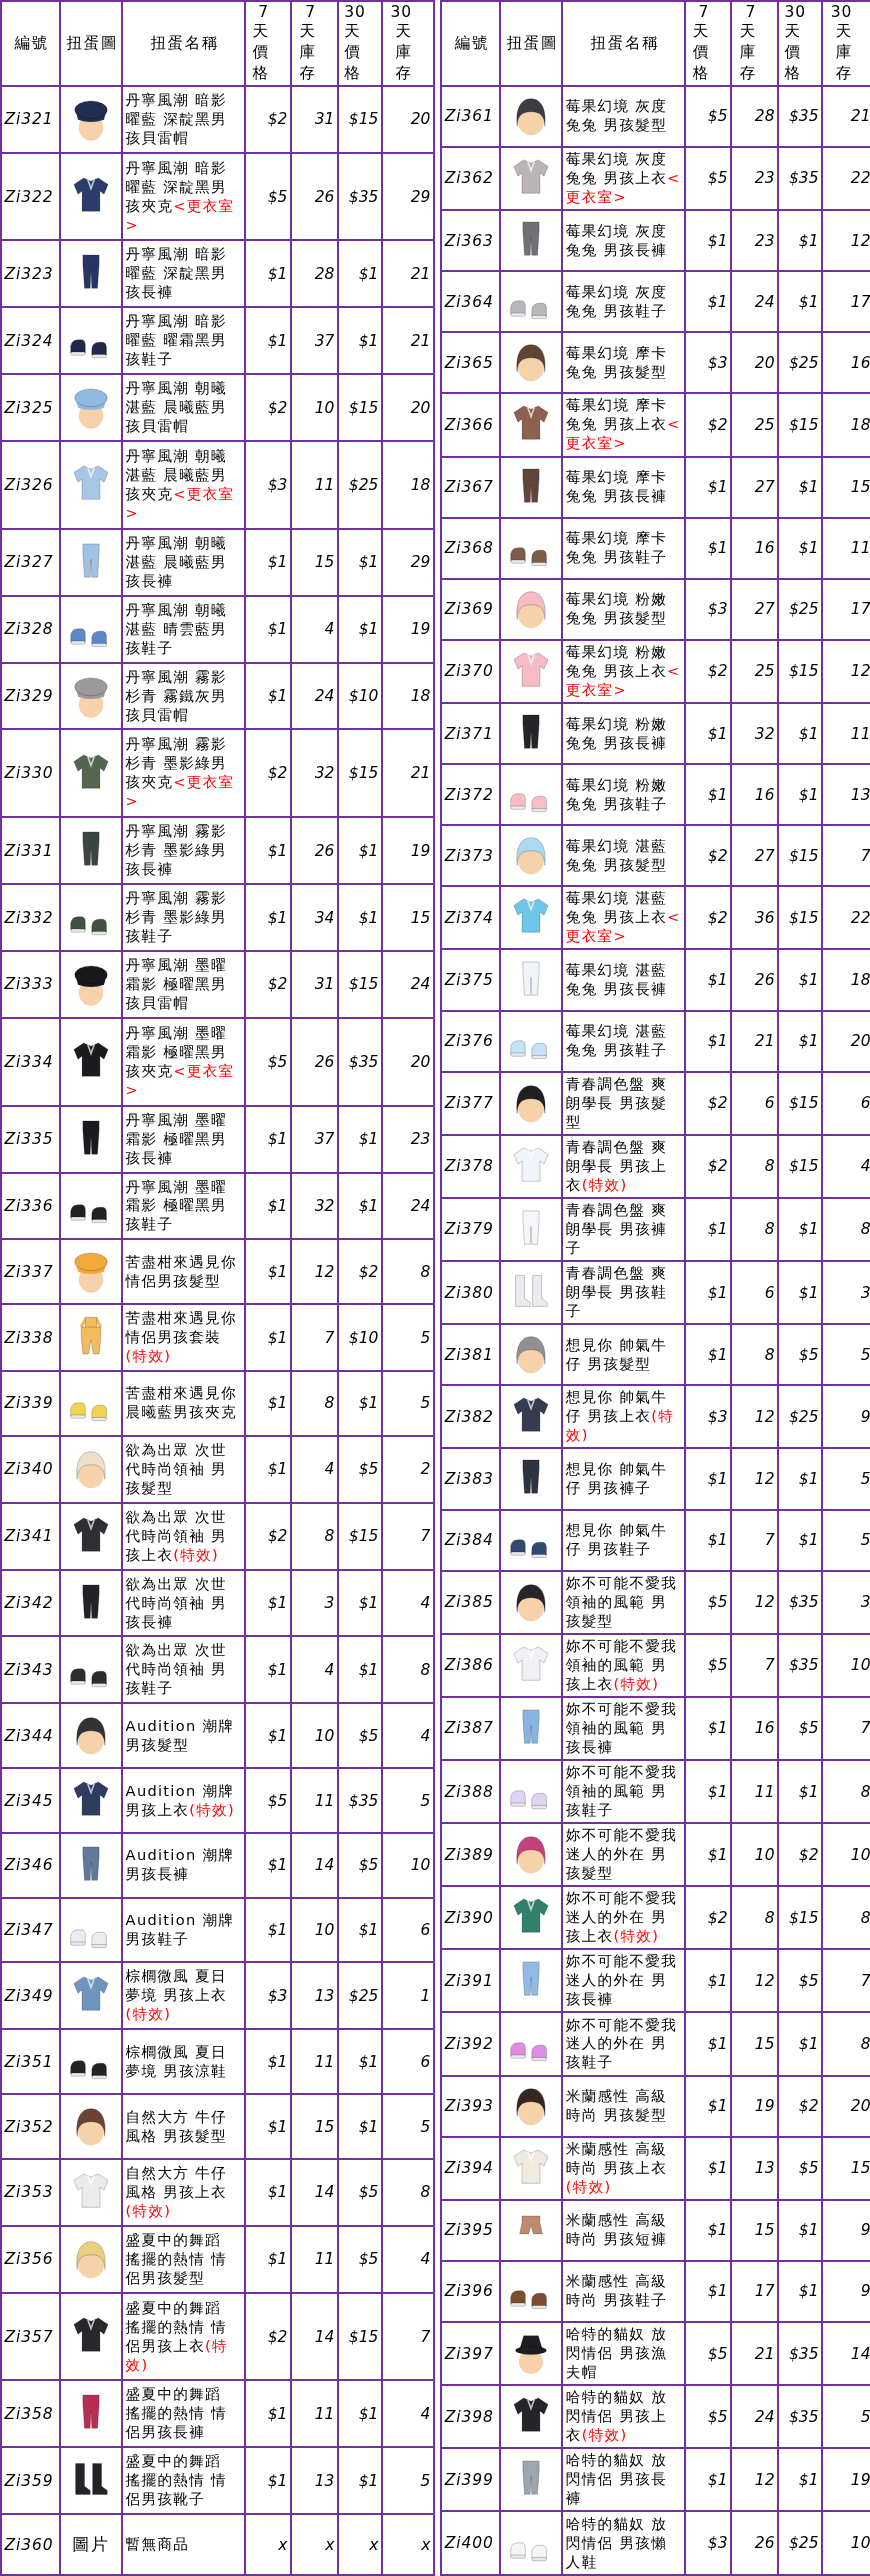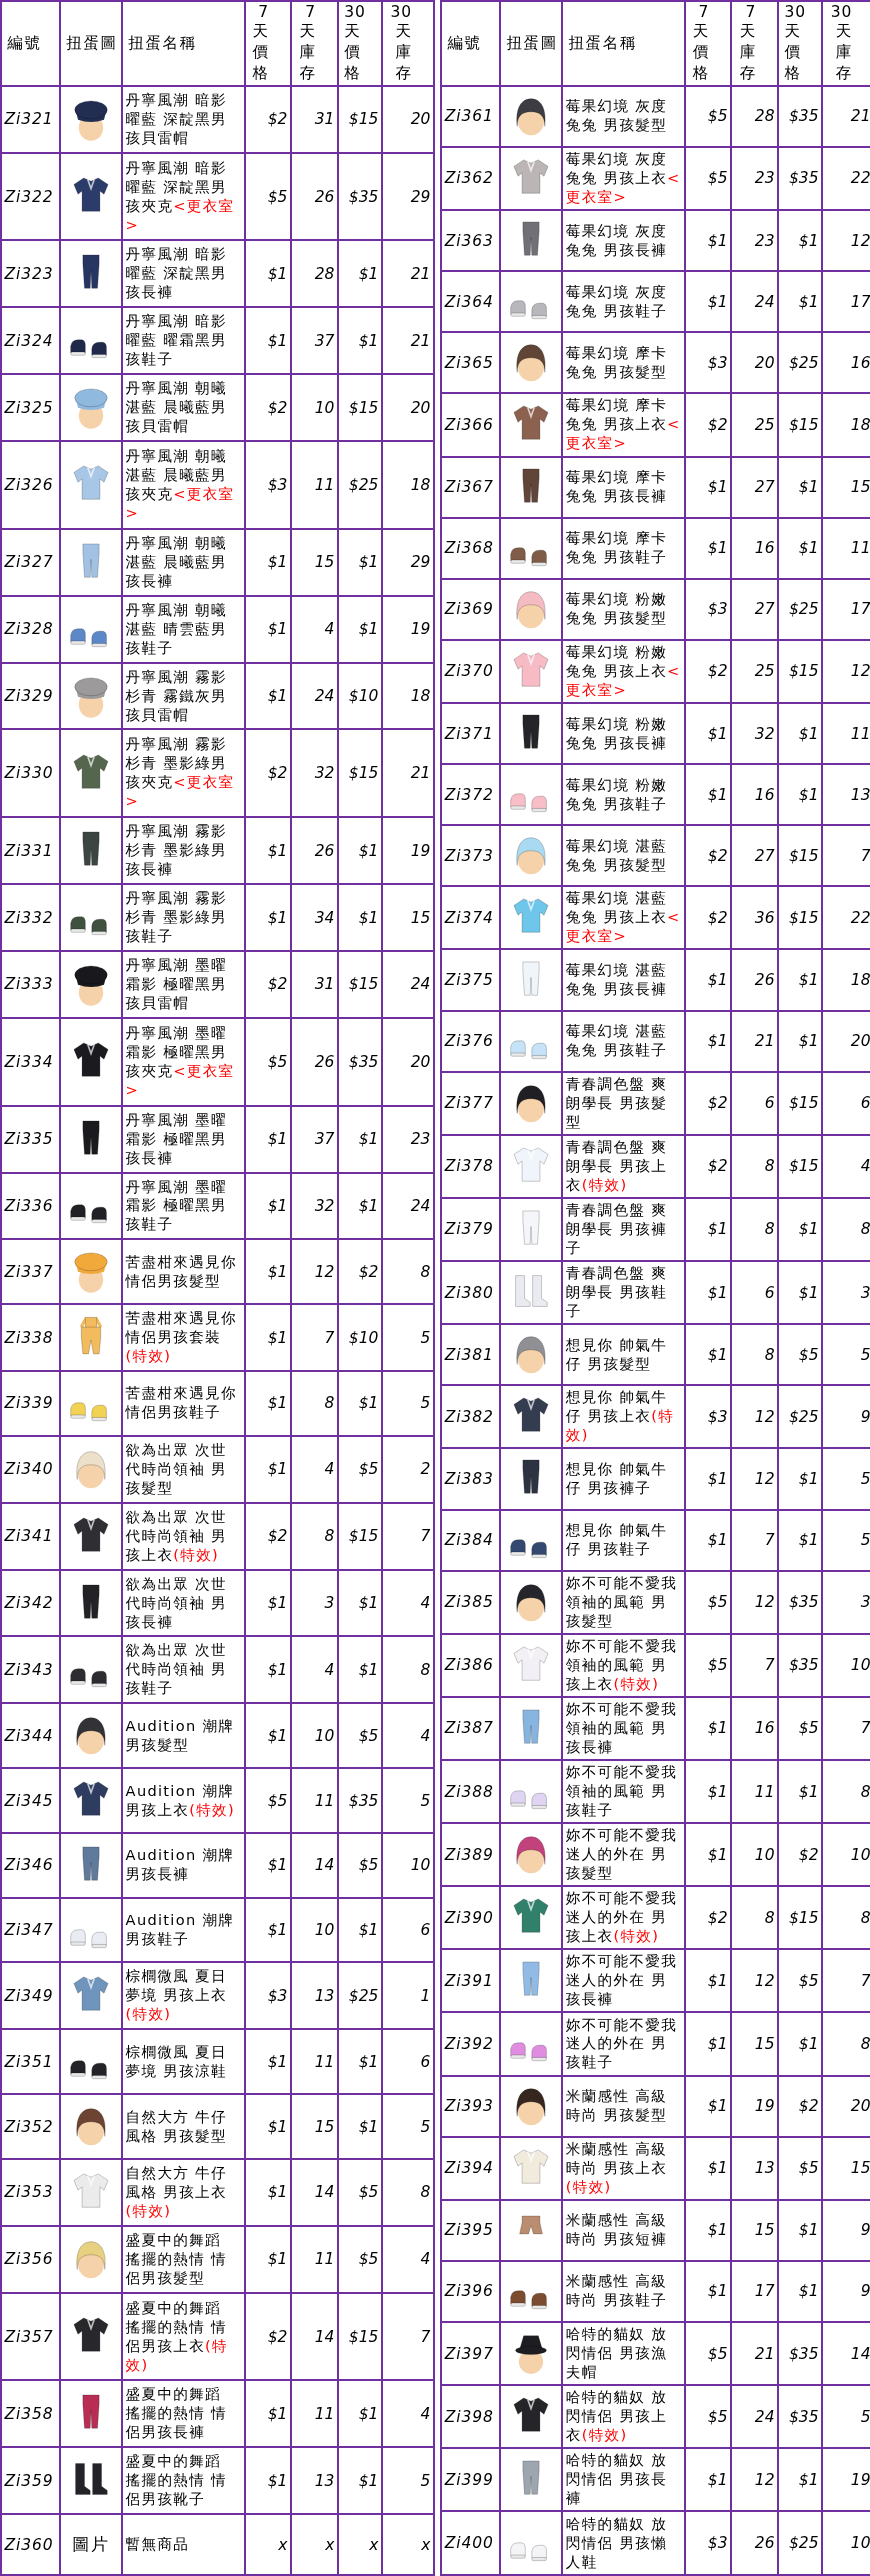--- a/index.html
+++ b/index.html
@@ -1,21 +1,21 @@
 <!DOCTYPE html>
 <html style="font-size:13.8px"><head>
 <meta charset="utf-8">
 <title></title>
 <style>
   html,body{margin:0;padding:0;background:#ffffff;}
   .page{width:871px;height:2576px;display:flex;gap:5.2px;align-items:stretch;
         font-family:"DejaVu Sans",sans-serif;color:#000;background:#fff;}
   table.gacha{border-collapse:collapse;table-layout:fixed;width:433px;height:2576px;}
   table.gacha th, table.gacha td{border:2.6px solid #7030A0;padding:0.9px 2.6px;overflow:hidden;vertical-align:middle;}
-  table.gacha thead th{font-weight:normal;font-size:15.5px;letter-spacing:1.7px;height:53px;text-align:left;padding-left:5.2px;}
+  table.gacha thead th{font-weight:normal;font-size:15.5px;letter-spacing:1.7px;height:53px;text-align:center;padding-left:5.2px;}
   table.gacha thead th.h-num{text-align:right;padding-right:21px;letter-spacing:0.9px;}
   td.c-id{font-size:15.5px;font-style:italic;padding-left:5.2px;letter-spacing:0.9px;}
   td.c-img{text-align:center;padding:0;}
   td.c-name{font-size:14.6px;line-height:1.3;letter-spacing:1.3px;padding-left:4.3px;}
   td.c-num{font-size:15.5px;font-style:italic;text-align:right;padding-right:5.2px;}
   .tag{color:#FF0000;}
   .icon{display:inline-block;line-height:0;}
   .img-label{font-size:17px;letter-spacing:1.7px;}
   tbody tr{height:55px;}
 </style>
@@ -311,21 +311,21 @@
     <td class="c-img"><span class="icon"><svg width="52" height="52" viewBox="0 0 64 64" xmlns="http://www.w3.org/2000/svg">
                 <g stroke="rgba(0,0,0,0.25)">
                   <path d="M7 41 q1 -8 9 -8 h5 q4 1 4 7 v9 H7 Z" fill="#f2d253"></path>
                   <rect x="7" y="48" width="18" height="4" rx="2" fill="#e9e9e9"></rect>
                 </g>
                 <g stroke="rgba(0,0,0,0.25)" transform="translate(26,3)">
                   <path d="M7 41 q1 -8 9 -8 h5 q4 1 4 7 v9 H7 Z" fill="#f2d253"></path>
                   <rect x="7" y="48" width="18" height="4" rx="2" fill="#e9e9e9"></rect>
                 </g>
               </svg></span></td>
-    <td class="c-name"><span class="nm">苦盡柑來遇見你 情侶男孩鞋子</span><span class="tag"></span></td>
+    <td class="c-name"><span class="nm">苦盡柑來遇見你 晨曦藍男孩夾克</span><span class="tag"></span></td>
     <td class="c-num">$1</td>
     <td class="c-num">8</td>
     <td class="c-num">$1</td>
     <td class="c-num">5</td>
   </tr>
         <tr>
     <td class="c-id">Zi340</td>
     <td class="c-img"><span class="icon"><svg width="52" height="52" viewBox="0 0 64 64" xmlns="http://www.w3.org/2000/svg">
                 <ellipse cx="32" cy="40" rx="16" ry="17" fill="#f6d2ab"></ellipse>
                 <path d="M15 46 C12 18 24 12 32 12 C40 12 52 18 49 46 C49 34 44 28 32 28 C20 28 15 34 15 46 Z" fill="#ece0cb" stroke="rgba(0,0,0,0.25)"></path>

